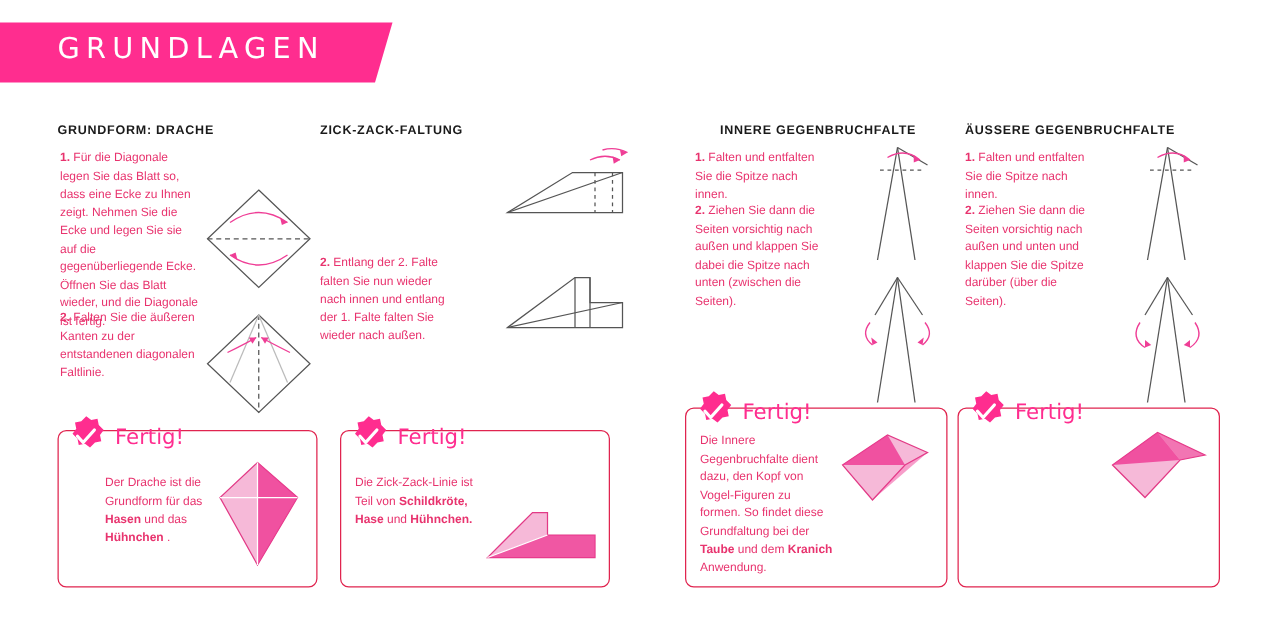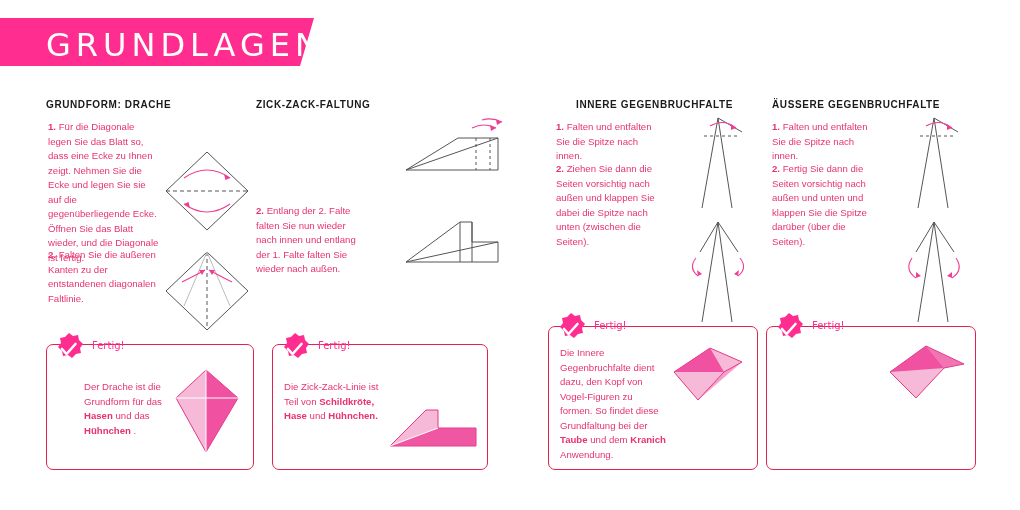--- a/index.html
+++ b/index.html
@@ -18,21 +18,21 @@
     position:absolute;left:0;top:18px;width:300px;height:48px;
     background:#ff2d8f;
     transform:skewX(0deg);
   }
   .banner:after{
     content:"";position:absolute;right:-14px;top:0;width:0;height:0;
     border-top:48px solid #ff2d8f;border-right:14px solid transparent;
   }
   .banner-text{
     position:absolute;left:46px;top:26px;
-    font-size:32px;letter-spacing:5px;color:#ffffff;font-weight:400;
+    font-size:23px;letter-spacing:5px;color:#ffffff;font-weight:400;
     font-family:"DejaVu Sans", sans-serif;
   }
 
   
   .col-head{
     position:absolute;
     font-size:10px;font-weight:bold;letter-spacing:.6px;
     color:#1a1a1a;text-transform:uppercase;
     font-family:"Liberation Sans", sans-serif;
   }
@@ -51,21 +51,21 @@
     border:1.6px solid #e0244f;
     border-radius:7px;
     background:#ffffff;
   }
   .badge{
     position:absolute;width:34px;height:34px;
   }
   .badge svg{display:block;}
   .fertig{
     position:absolute;
-    font-size:10px;color:#ff2d8f;
+    font-size:17px;color:#ff2d8f;
     font-family:"DejaVu Sans", sans-serif;
   }
   .rb-text{
     position:absolute;
     font-size:9.6px;line-height:14.5px;color:#e8336e;
   }
   .rb-text b{font-weight:bold;}
 
   
   .diag{position:absolute;}
@@ -176,21 +176,21 @@
       <path d="M58,58 l1,-6 l-5,4 z" fill="#ef3e96"></path>
     </svg>
   </div>
 
   <div class="para" style="left:772px;top:120px;width:106px;">
     <span class="num">1.</span>
     <span>Falten und entfalten Sie die Spitze nach innen.</span>
   </div>
   <div class="para" style="left:772px;top:162px;width:106px;">
     <span class="num">2.</span>
-    <span>Fertig Sie dann die Seiten vorsichtig nach außen und unten und klappen Sie die Spitze darüber (über die Seiten).</span>
+    <span>Ziehen Sie dann die Seiten vorsichtig nach außen und unten und klappen Sie die Spitze darüber (über die Seiten).</span>
   </div>
 
   <div class="diag" style="left:896px;top:112px;">
     <svg width="80" height="100" viewBox="0 0 80 100">
       <line x1="38" y1="6" x2="22" y2="96" stroke="#555" stroke-width="1"></line>
       <line x1="38" y1="6" x2="52" y2="96" stroke="#555" stroke-width="1"></line>
       <line x1="38" y1="6" x2="62" y2="20" stroke="#555" stroke-width="1"></line>
       <line x1="24" y1="24" x2="58" y2="24" stroke="#555" stroke-width="1" stroke-dasharray="3,3"></line>
       <path d="M30,14 q14,-8 26,2" fill="none" stroke="#ef3e96" stroke-width="1.1"></path>
       <path d="M56,16 l-5,-4 l0,6 z" fill="#ef3e96"></path>

